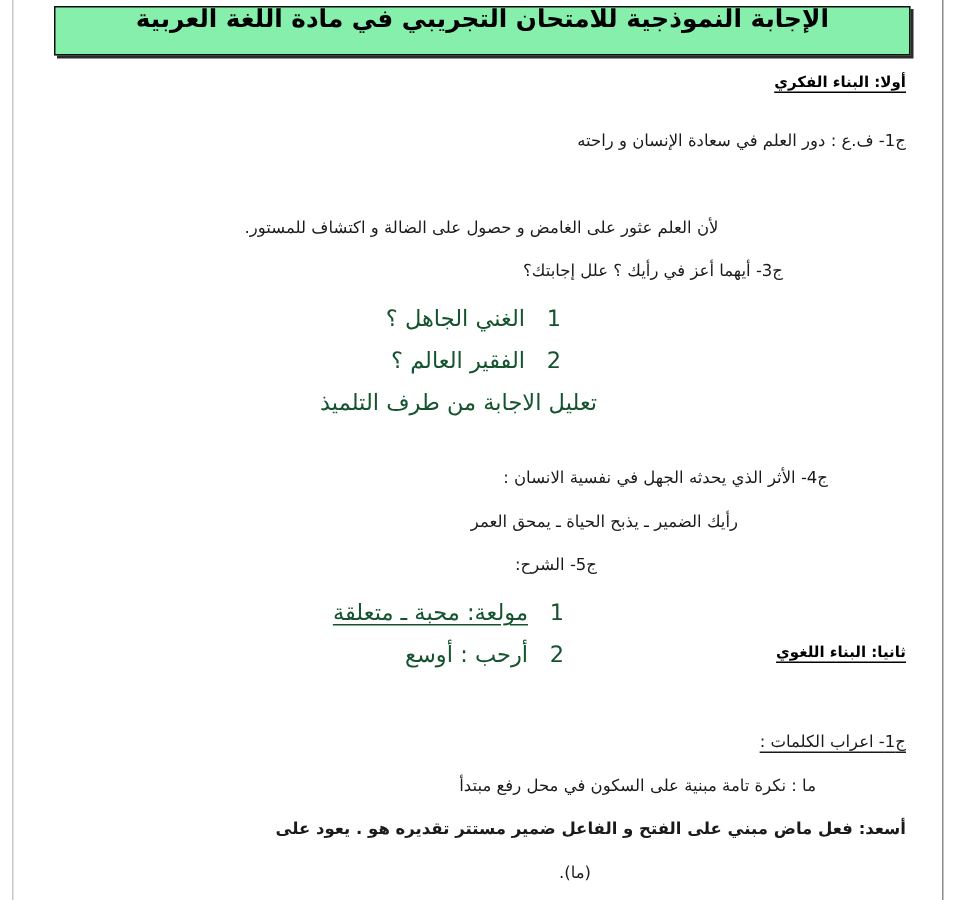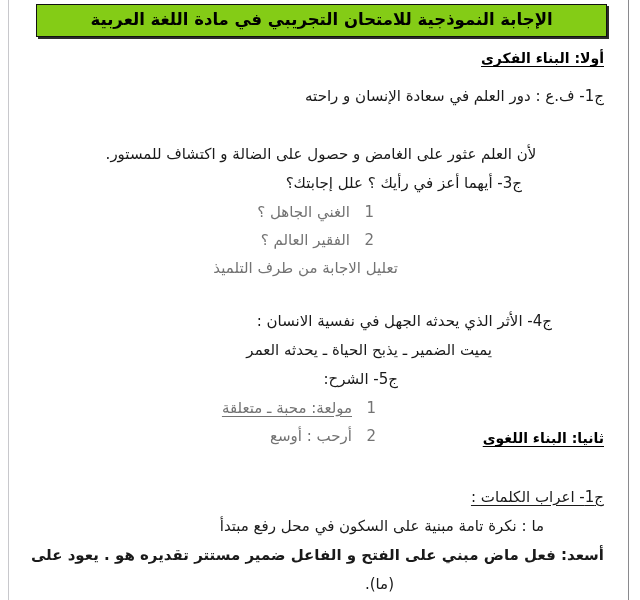--- a/index.html
+++ b/index.html
@@ -54,67 +54,67 @@
   
   .title-box {
     position: absolute;
     right: 19px;
     top: 4px;
     width: 571px;
     height: 33px;
     box-sizing: border-box;
     border: 1px solid #111111;
     box-shadow: 2px 2px 0 0 #2b2b2b;
-    background: #84cc16;
+    background: #86efac;
     display: flex;
-    align-items: center;
+    align-items: flex-start;
     justify-content: center;
   }
   .title-text {
     font-family: "DejaVu Sans", "Liberation Sans", sans-serif;
     font-weight: 700;
     font-size: 16.5px;
     letter-spacing: 0px;
     white-space: nowrap;
     color: #000;
     line-height: 1;
     text-align: center;
   }
 
   
   .section-heading {
     position: absolute;
     font-weight: 700;
-    font-size: 14px;
+    font-size: 10px;
     color: #000;
     text-decoration: underline;
     text-underline-offset: 3px;
     white-space: nowrap;
   }
   .h-fikri { right: 22px; top: 50px; }
   .h-lughawi { right: 22px; top: 430px; }
 
   
   .line {
     position: absolute;
-    font-size: 15px;
+    font-size: 11px;
     line-height: 1.1;
     color: #1a1a1a;
     white-space: nowrap;
     font-weight: 400;
   }
   .line.right   { right: 22px; }
   .line.wide    { right: 22px; left: 22px; text-align: center; }
   .underline-txt { text-decoration: underline; text-underline-offset: 3px; }
 
   .sub-item {
     position: absolute;
     font-size: 15px;
     white-space: nowrap;
-    color: #737373;
+    color: #14532d;
   }
 </style>
 </head>
 <body>
 
 <div id="page">
 
   <div class="page-rule-left"></div>
   <div class="page-rule-right"></div>
 
@@ -136,21 +136,21 @@
     <div class="sub-item" style="top:203px; right:252px;">1</div>
     <div class="sub-item" style="top:203px; right:276px;">الغني الجاهل ؟</div>
 
     <div class="sub-item" style="top:231px; right:252px;">2</div>
     <div class="sub-item" style="top:259px; right:228px;">تعليل الاجابة من طرف التلميذ</div>
 
     <div class="sub-item" style="top:231px; right:276px;">الفقير العالم ؟</div>
 
     <div class="line right" style="top:313px; right:74px;">ج4- الأثر الذي يحدثه الجهل في نفسية الانسان :</div>
 
-    <div class="line right" style="top:342px; right:134px;">يميت الضمير ـ يذبح الحياة ـ يحدثه العمر</div>
+    <div class="line right" style="top:342px; right:134px;">رأيك الضمير ـ يذبح الحياة ـ يمحق العمر</div>
 
     <div class="line right" style="top:371px; right:228px;margin-left:48px;">ج5- الشرح:</div>
 
     <div class="sub-item" style="top:399px; right:250px;">1</div>
     <div class="sub-item underline-txt" style="top:399px; right:274px;">مولعة: محبة  ـ  متعلقة</div>
 
     <div class="sub-item" style="top:427px; right:250px;">2</div>
     <div class="sub-item" style="top:427px; right:274px;">أرحب : أوسع</div>
 
     <div class="section-heading h-lughawi">ثانيا: البناء اللغوي</div>

